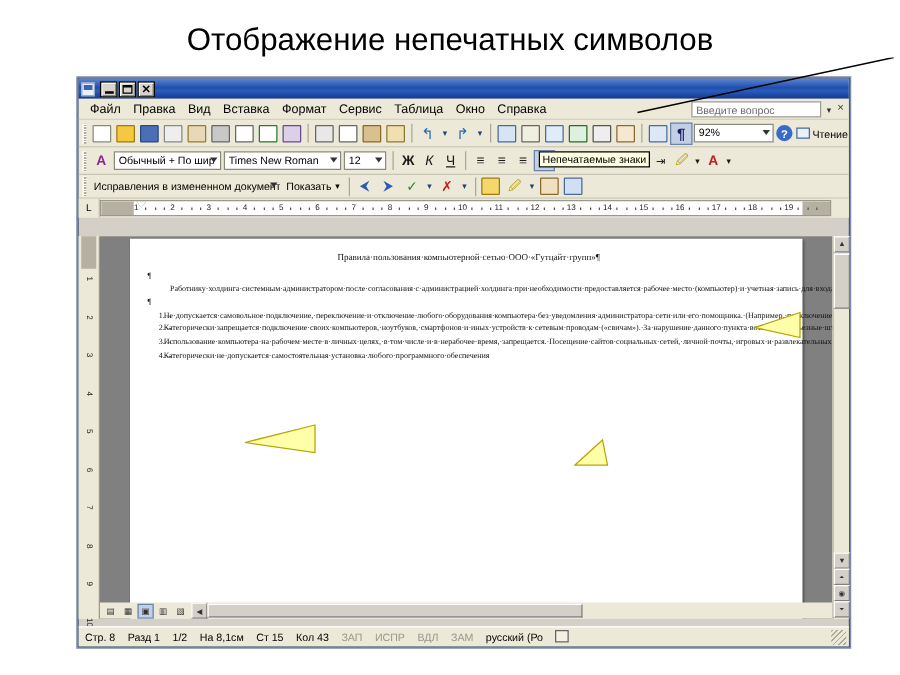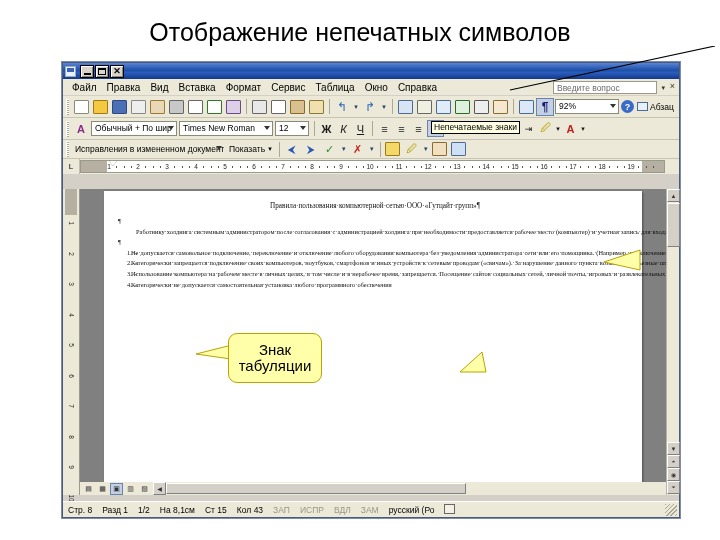--- a/index.html
+++ b/index.html
@@ -364,21 +364,21 @@
           <span class="ticon" style="background:#dce8f8;border-color:#4a6a9a"></span>
         </div>
       <div class="tbtn pressed" style="font-size:12px;color:#1a1a6a;font-weight:bold">¶</div>
       <div class="combo" style="width:64px">
         <span>92%</span>
         <span class="arrow"></span>
       </div>
       <div class="tbtn" style="color:#fff;background:#3a6ac8;border-radius:50%;width:13px;height:13px;font-size:9px;font-weight:bold">?</div>
       <div class="tbtn" style="width:auto;padding:0 2px;font-size:8.5px;color:#000;white-space:nowrap">
         <span style="display:inline-block;width:11px;height:9px;border:1px solid #4a6a9a;background:#e8f0fa;margin-right:2px"></span>
-        <span>Абзац</span>
+        <span>Чтение</span>
       </div>
     </div>
 
     <div class="toolbar">
       <div class="grip"></div>
       <div class="tbtn" style="color:#8a2a8a;font-weight:bold;font-size:11px">A</div>
       <div class="combo" style="width:86px">
         <span>Обычный + По шир</span>
         <span class="arrow"></span>
       </div>
@@ -637,21 +637,18 @@
     </div>
   </div>
 
   <svg class="leader" style="left:604px; top:248px; width:40px; height:34px;">
     <polygon points="36,2 0,14 36,22" fill="#ffffaa" stroke="#b9a400" stroke-width="1"></polygon>
   </svg>
 
   <svg class="leader" style="left:196px; top:338px; width:60px; height:34px;">
     <polygon points="56,2 0,16 56,24" fill="#ffffaa" stroke="#b9a400" stroke-width="1"></polygon>
   </svg>
-  <div class="callout" style="left:228px; top:333px; width:94px; height:50px; font-size:15px; flex-direction:column;">
-    <span>Знак табуляции</span>
-  </div>
 
   <svg class="leader" style="left:452px; top:352px; width:40px; height:24px;">
     <polygon points="8,20 30,0 34,20" fill="#ffffaa" stroke="#b9a400" stroke-width="1"></polygon>
   </svg>
 
 </div>
 
 </body></html>

